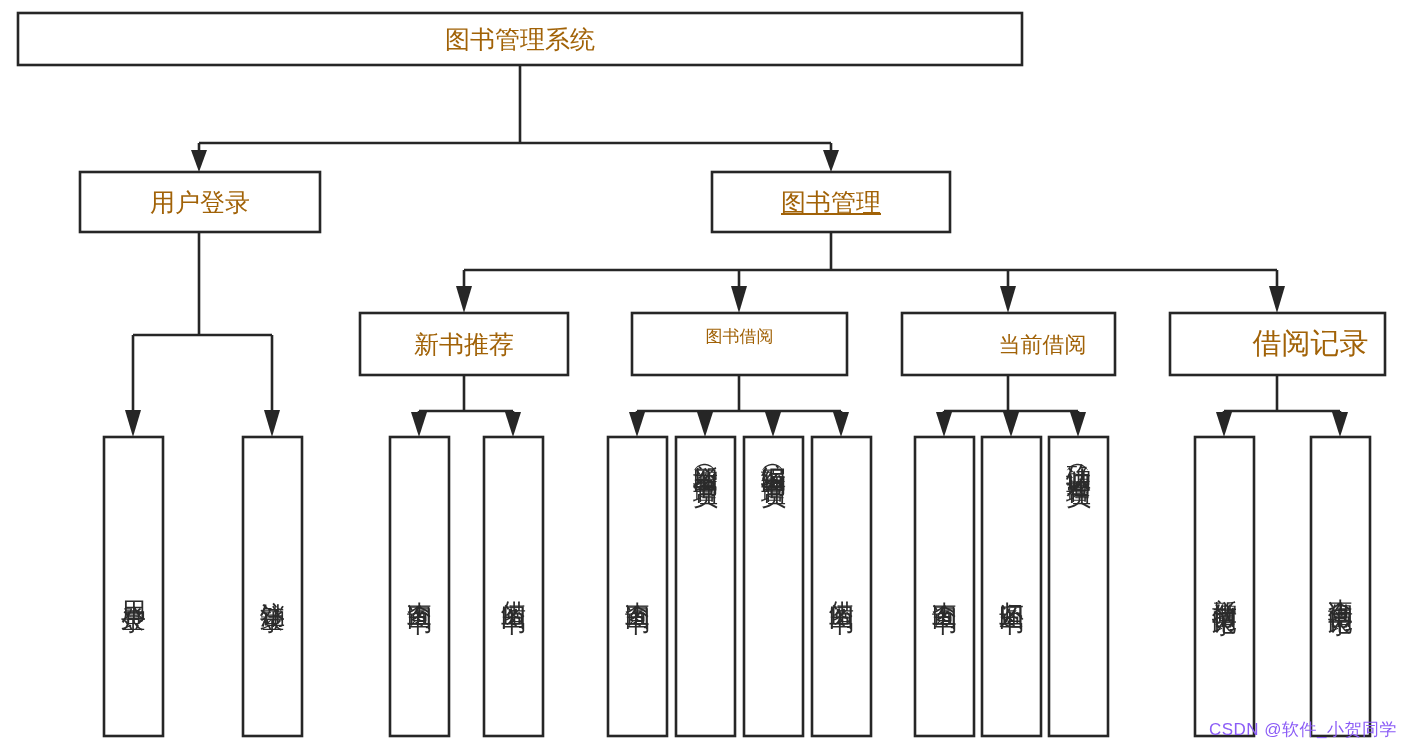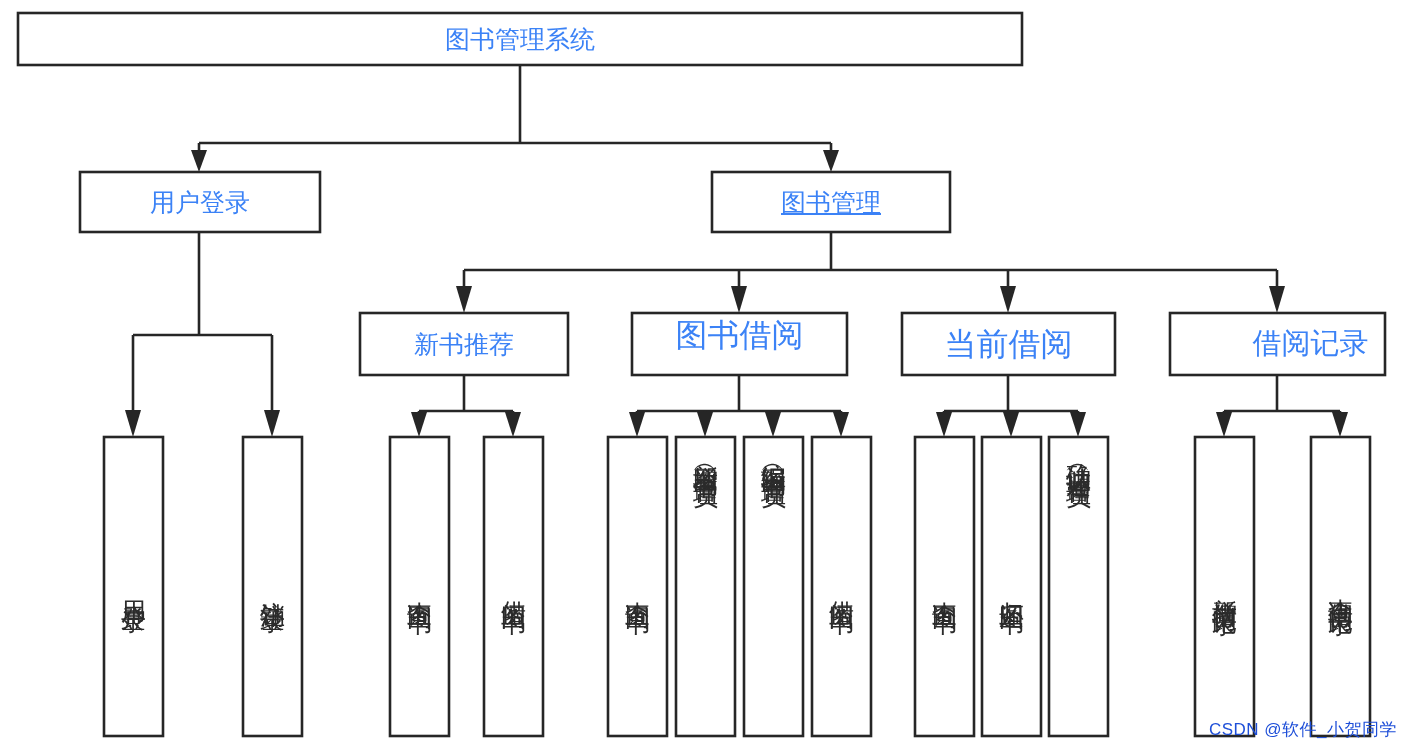--- a/index.html
+++ b/index.html
@@ -40,21 +40,21 @@
   .arrow-head {
     fill: #262626;
     stroke: none;
   }
   .watermark-text {
     position: absolute;
     right: 8px;
     bottom: 6px;
     font-family: "Liberation Sans", "DejaVu Sans", sans-serif;
     font-size: 17px;
-    color: #1d4ed8;
+    color: #8b5cf6;
     letter-spacing: 0.5px;
     white-space: nowrap;
     pointer-events: none;
   }
   
   .vlabel {
     position: absolute;
     writing-mode: vertical-rl;
     text-orientation: upright;
     font-family: "Liberation Sans", "DejaVu Sans", sans-serif;
@@ -65,21 +65,21 @@
     display: flex;
     align-items: center;
     justify-content: flex-start;
     text-align: left;
     white-space: nowrap;
     user-select: none;
   }
   .hlabel {
     position: absolute;
     font-family: "Liberation Sans", "DejaVu Sans", sans-serif;
-    color: #3b82f6;
+    color: #a16207;
     display: flex;
     align-items: center;
     justify-content: center;
     white-space: nowrap;
     user-select: none;
   }
 </style>
 </head>
 <body>
 
@@ -184,22 +184,22 @@
     <rect class="node-box" x="1195" y="437" width="59" height="299"></rect>
     <rect class="node-box" x="1311" y="437" width="59" height="299"></rect>
   </svg>
 
   <div class="hlabel" style="left:18px; top:13px; width:1004px; height:52px; font-size:25px;">图书管理系统</div>
 
   <div class="hlabel" style="left:80px; top:172px; width:240px; height:60px; font-size:25px;">用户登录</div>
   <div class="hlabel" style="left:712px; top:172px; width:238px; height:60px; font-size:25px;text-decoration:underline;">图书管理</div>
 
   <div class="hlabel" style="left:360px; top:313px; width:208px; height:62px; font-size:25px;border-radius:13px;">新书推荐</div>
-  <div class="hlabel" style="left:632px; top:313px; width:215px; height:46px; font-size:32px;">图书借阅</div>
-  <div class="hlabel" style="left:902px; top:313px; width:213px; height:64px; font-size:32px;">当前借阅</div>
+  <div class="hlabel" style="left:632px; top:313px; width:215px; height:46px; font-size:17px;">图书借阅</div>
+  <div class="hlabel" style="left:902px; top:313px; width:213px; height:64px; font-size:22px;padding-left:34px;">当前借阅</div>
   <div class="hlabel" style="left:1170px; top:313px; width:215px; height:62px; font-size:29px;margin-left:33px;">借阅记录</div>
 
   <div class="vlabel" style="left:104px; top:437px; width:59px; height:299px; justify-content:center;">用户登录</div>
   <div class="vlabel" style="left:243px; top:437px; width:59px; height:299px; justify-content:center;">注销登录</div>
   <div class="vlabel" style="left:390px; top:437px; width:59px; height:299px; justify-content:center;">查询图书</div>
   <div class="vlabel" style="left:484px; top:437px; width:59px; height:299px; justify-content:center;">借阅图书</div>
   <div class="vlabel" style="left:608px; top:437px; width:59px; height:299px; justify-content:center;">查询图书</div>
   <div class="vlabel" style="left:676px; top:444px; width:59px; height:292px; justify-content:flex-start;">新增图书（管理员）</div>
   <div class="vlabel" style="left:744px; top:444px; width:59px; height:292px; justify-content:flex-start;">编辑图书（管理员）</div>
   <div class="vlabel" style="left:812px; top:437px; width:59px; height:299px; justify-content:center;">借阅图书</div>

